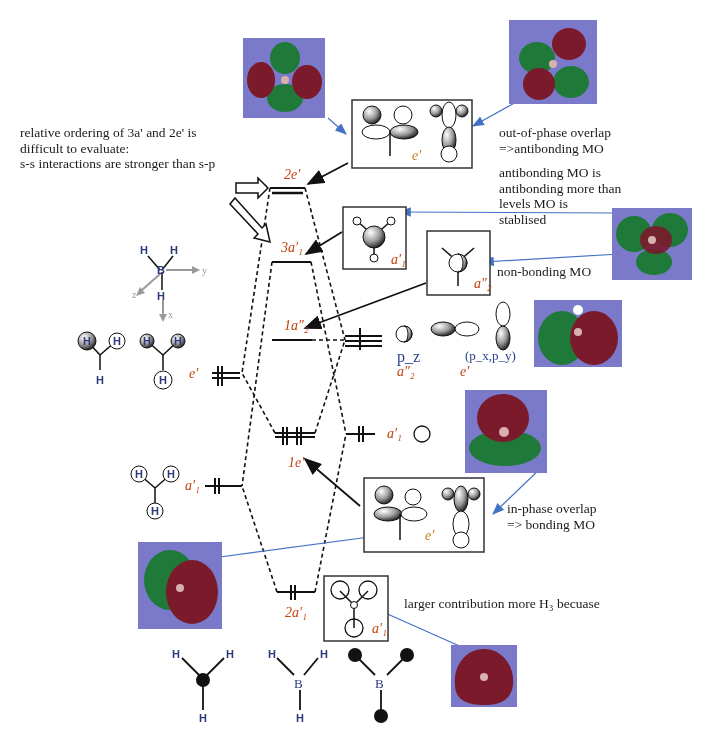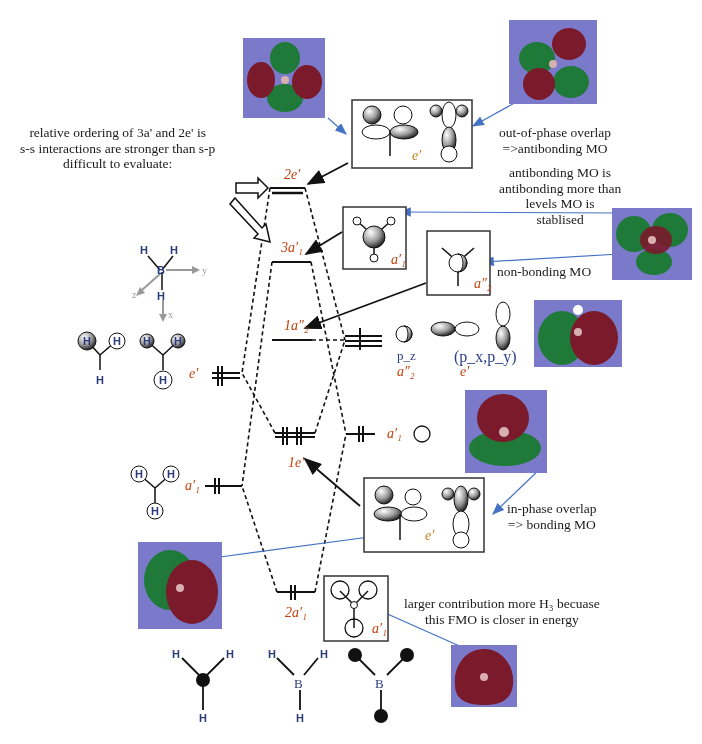--- a/index.html
+++ b/index.html
@@ -1,19 +1,19 @@
 <!DOCTYPE html>
 <html><head>
 <meta charset="utf-8">
 <style>
   html, body { margin: 0; padding: 0; background: #ffffff; }
   body { width: 702px; height: 744px; position: relative; overflow: hidden;
          font-family: "Liberation Serif", "DejaVu Serif", serif; color: #1a1a1a; }
   .abs { position: absolute; }
-  .note { font-size: 13.5px; line-height: 15.5px; color: #1a1a1a; white-space: nowrap; text-align: center; }
+  .note { font-size: 13.5px; line-height: 15.5px; color: #1a1a1a; white-space: nowrap; }
   .lbl { font-style: italic; color: #c2410c; font-size: 14px; white-space: nowrap; }
   .mo-img { background: #7b79c9; }
   svg text { font-family: "Liberation Serif", "DejaVu Serif", serif; }
   .atom { font-family: "Liberation Sans", "DejaVu Sans", sans-serif; font-weight: bold; font-size: 11px; fill: #2a3a7a; }
 </style>
 </head>
 <body>
 
 <svg class="abs" style="left:0;top:0" width="702" height="744">
   <defs>
@@ -299,55 +299,54 @@
   <ellipse cx="54" cy="50" rx="26" ry="32" fill="#7a1a2a"></ellipse>
   <circle cx="42" cy="46" r="4" fill="#d9b0b0"></circle>
 </svg>
 <svg class="abs mo-img" style="left:451px;top:645px" width="66" height="62">
   <path d="M33,4 C52,4 64,22 62,40 C60,56 48,60 33,60 C18,60 4,56 4,40 C2,22 14,4 33,4 Z" fill="#7a1a2a"></path>
   <circle cx="33" cy="32" r="4" fill="#d9b0b0"></circle>
 </svg>
 
 <div class="abs note" style="left:20px;top:125px">
   <div>relative ordering of 3a' and 2e' is</div>
+  <div>difficult to evaluate:</div>
   <div>s-s interactions are stronger than s-p</div>
-  <div>difficult to evaluate:</div>
 </div>
 
 <div class="abs note" style="left:499px;top:125px">
   <div>out-of-phase overlap</div>
   <div>=&gt;antibonding MO</div>
 </div>
 <div class="abs note" style="left:499px;top:165px">
   <div>antibonding MO is</div>
   <div>antibonding more than</div>
   <div>levels MO is</div>
   <div>stablised</div>
 </div>
 <div class="abs note" style="left:497px;top:264px">non-bonding MO</div>
 <div class="abs note" style="left:507px;top:501px">
   <div>in-phase overlap</div>
   <div>=&gt; bonding MO</div>
 </div>
 <div class="abs note" style="left:404px;top:596px">
   <div>larger contribution more H₃ becuase</div>
-  <div>this FMO is closer in energy</div>
 </div>
 
 <div class="abs lbl" style="left:284px;top:167px">2e′</div>
 <div class="abs lbl" style="left:281px;top:240px">3a′₁</div>
 <div class="abs lbl" style="left:284px;top:318px">1a″₂</div>
 <div class="abs lbl" style="left:288px;top:455px">1e′</div>
 <div class="abs lbl" style="left:285px;top:605px">2a′₁</div>
 
 <div class="abs lbl" style="left:189px;top:366px">e′</div>
 <div class="abs lbl" style="left:185px;top:478px">a′₁</div>
 <div class="abs lbl" style="left:387px;top:426px">a′₁</div>
-<div class="abs" style="left:397px;top:348px;font-size:13px;color:#2a3f8a">p_z</div>
+<div class="abs" style="left:397px;top:348px;font-size:16px;color:#2a3f8a">p_z</div>
 <div class="abs lbl" style="left:397px;top:364px">a″₂</div>
-<div class="abs" style="left:454px;top:348px;font-size:16px;color:#2a3f8a">(p_x,p_y)</div>
+<div class="abs" style="left:465px;top:348px;font-size:13px;color:#2a3f8a">(p_x,p_y)</div>
 <div class="abs lbl" style="left:460px;top:364px">e′</div>
 
 <div class="abs lbl" style="left:412px;top:148px;color:#c87a1a">e′</div>
 <div class="abs lbl" style="left:391px;top:252px">a′₁</div>
 <div class="abs lbl" style="left:474px;top:276px">a″₂</div>
 <div class="abs lbl" style="left:425px;top:528px;color:#c87a1a">e′</div>
 <div class="abs lbl" style="left:372px;top:621px">a′₁</div>
 
 </body></html>

